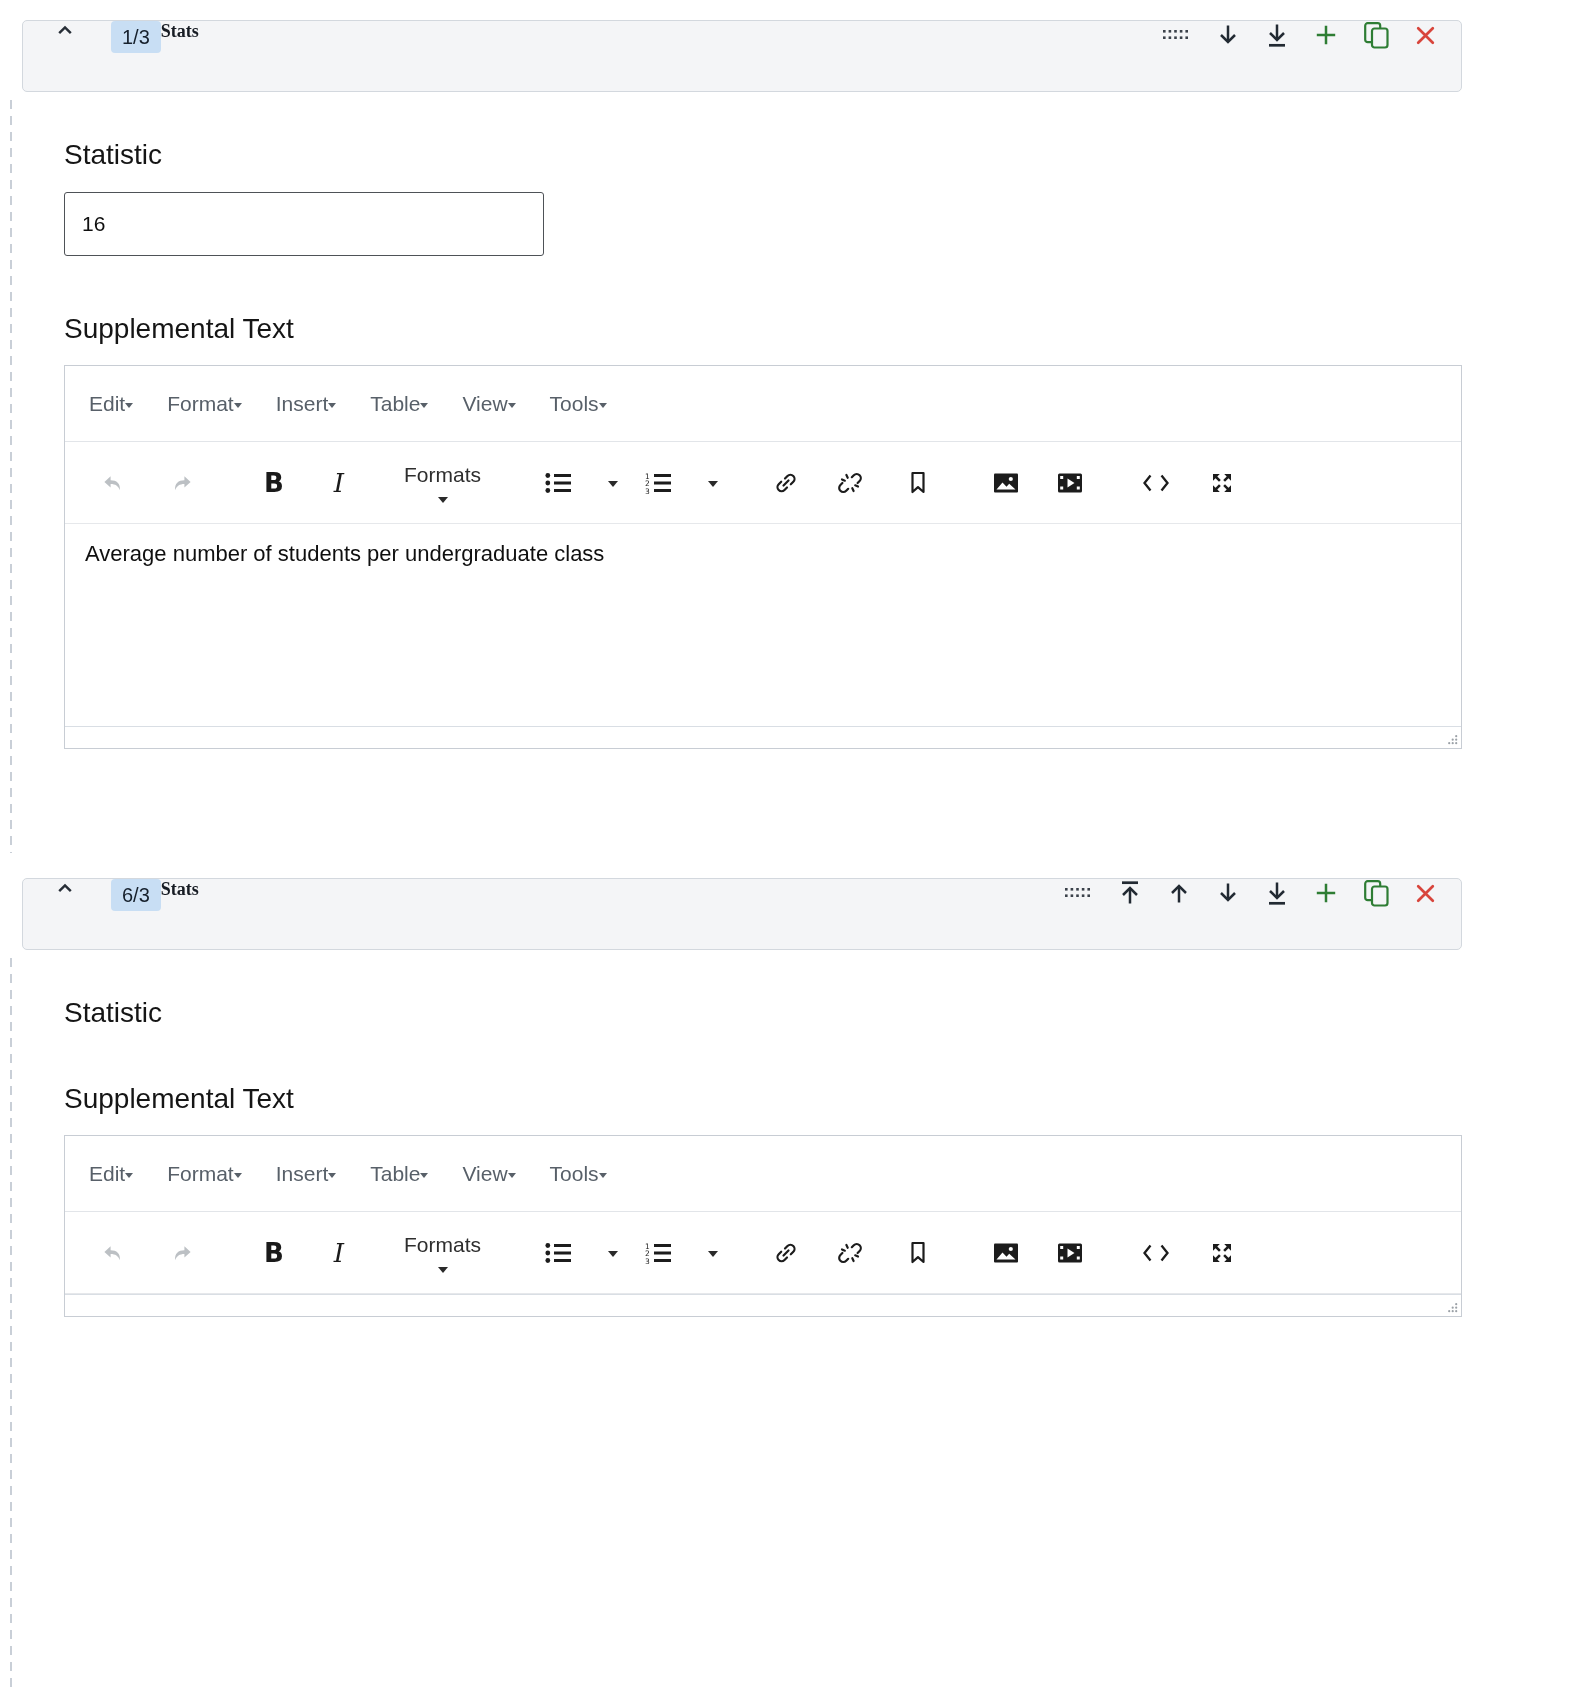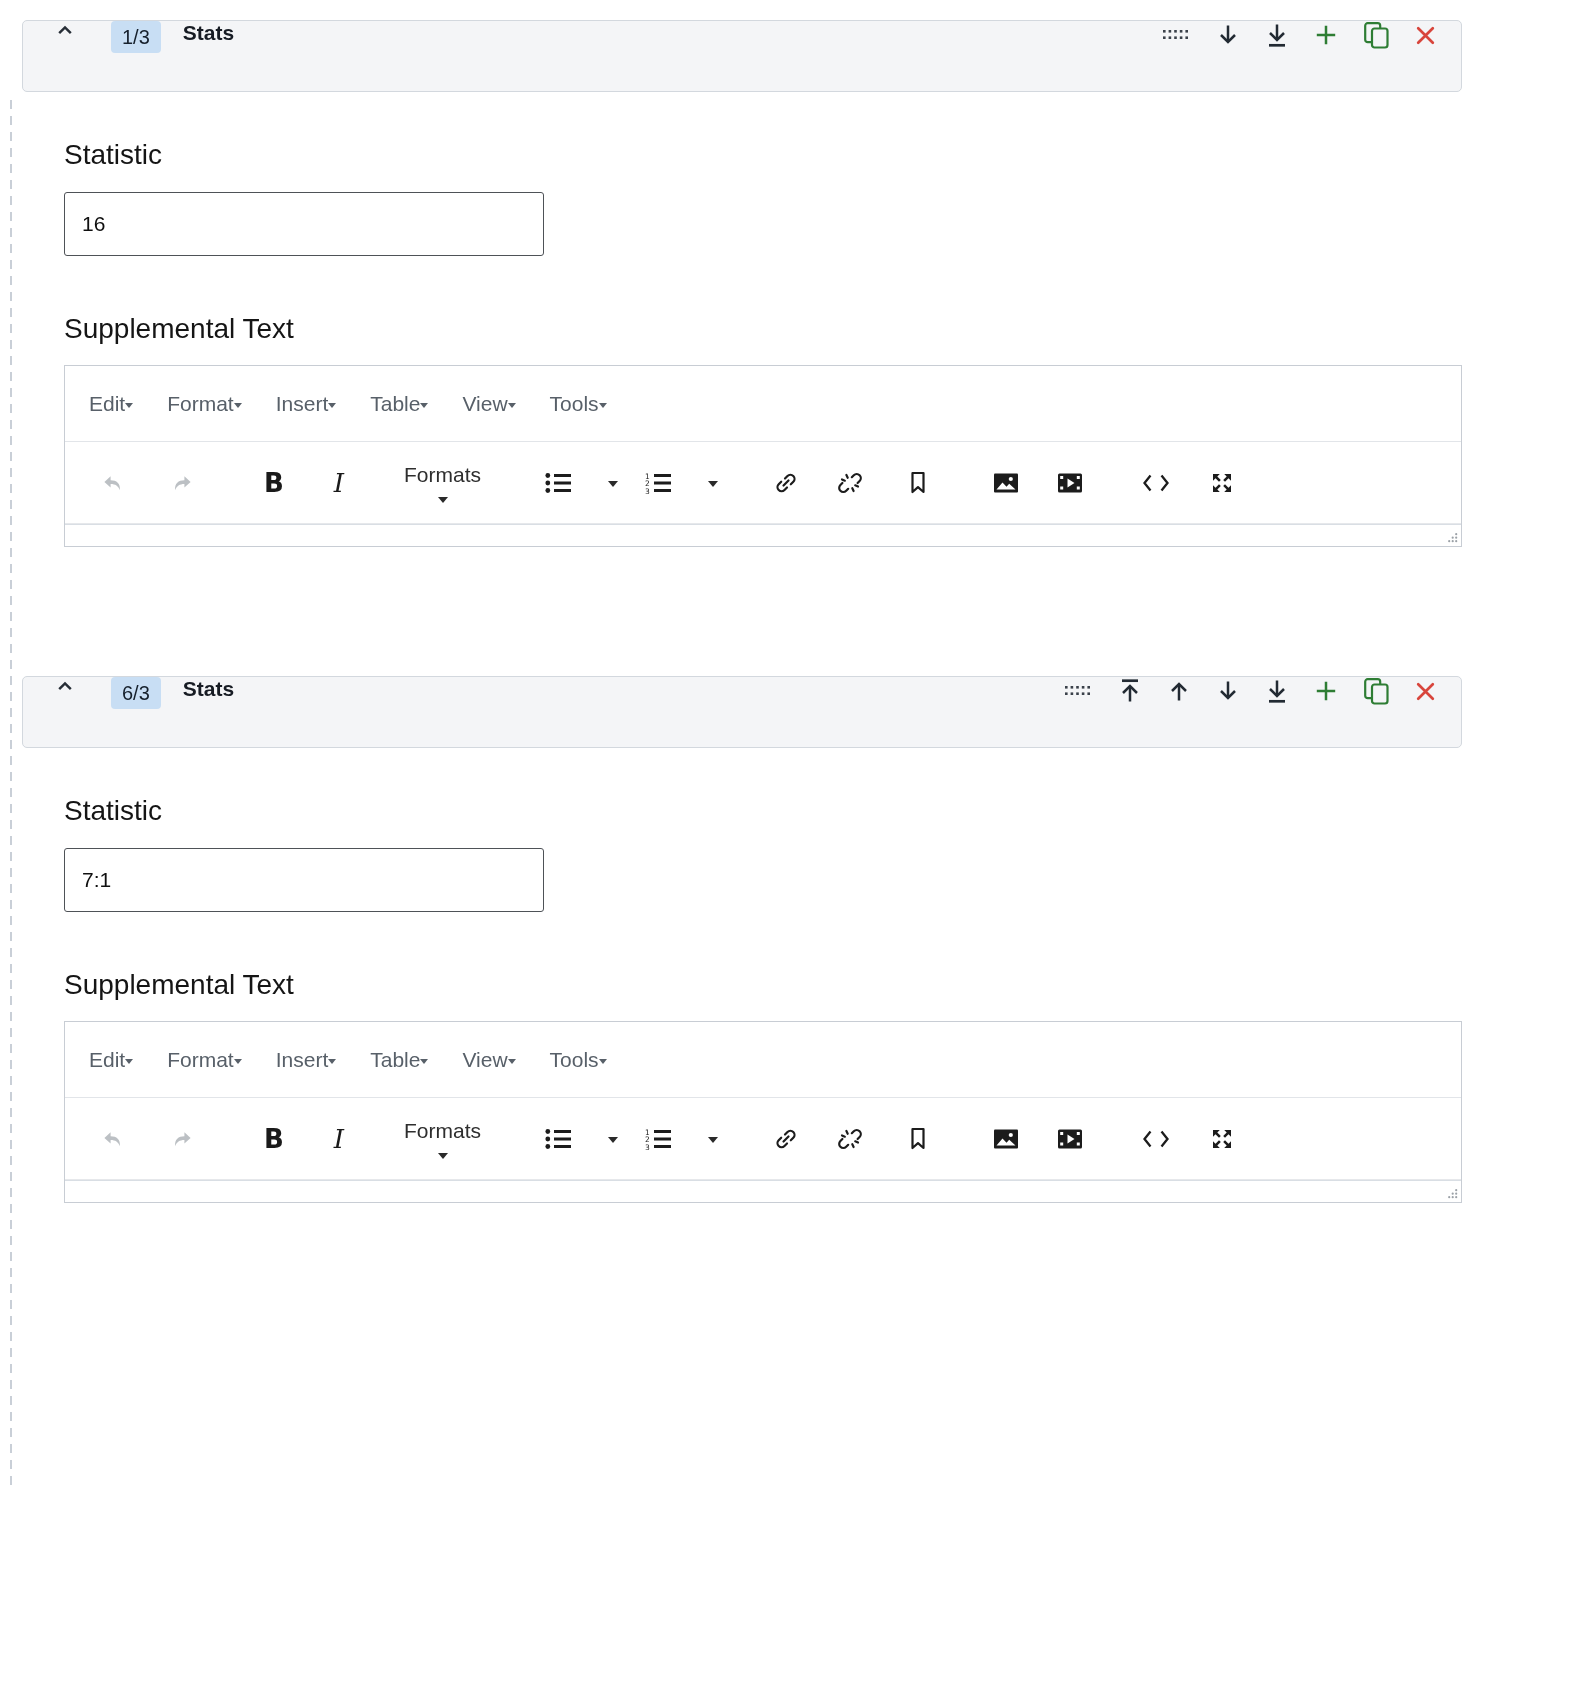--- a/index.html
+++ b/index.html
@@ -13,21 +13,21 @@
   .guide{position:absolute;left:-12px;top:80px;width:2px;
     background:repeating-linear-gradient(to bottom,#c9cfd7 0 9px,transparent 9px 16px);}
   .guide.g1{height:753px;}
   .guide.g2{height:734px;}
 
   .phead{display:flex;align-items:flex-start;height:72px;box-sizing:border-box;
     background:#f4f5f7;border:1px solid #d3d8de;border-radius:5px;padding:0 26px 0 0;}
   .collapse-btn{background:none;border:none;padding:4px;margin-left:30px;cursor:pointer;display:flex;align-items:center;}
   .badge{margin-left:34px;background:#c8def4;border-radius:4px;padding:4px 11px;
     font-size:20px;color:#16202c;line-height:24px;}
-  .ptitle{margin-left:22px;font-size:21px;font-weight:700;color:#171c24;}
+  .ptitle{font-size:18px;font-weight:700;color:#171c24;font-family:Liberation Serif, serif;}
   .spacer{flex:1;}
   .hicons{display:flex;align-items:center;gap:27px;}
   .icon-btn{background:none;border:none;padding:0;cursor:pointer;display:flex;align-items:center;justify-content:center;height:28px;}
 
   .pbody{padding-left:42px;}
   .field-label{margin-top:50px;font-size:28px;color:#151515;line-height:26px;}
   .field-label.supp{margin-top:60px;}
   .stat-input{display:block;margin-top:24px;width:480px;height:64px;box-sizing:border-box;
     border:1px solid #4e5257;border-radius:3px;font-size:21px;padding:12px 17px;color:#101010;
     background:#fff;font-family:"Liberation Sans","DejaVu Sans",sans-serif;}
@@ -313,20 +313,21 @@
             <svg width="28" height="20">
               <use href="#s-code"></use>
             </svg>
           </button>
         <button class="tbtn ml32">
             <svg width="24" height="24">
               <use href="#s-fullscreen"></use>
             </svg>
           </button>
       </div>
+      <div class="content-area">Average number of students per undergraduate class</div>
       <div class="statusbar">
         <button class="grip">
             <svg width="11" height="11">
               <use href="#s-grip"></use>
             </svg>
           </button>
       </div>
     </div>
   </div>
 </section>
@@ -381,21 +382,20 @@
       <button class="icon-btn">
           <svg width="19" height="19">
             <use href="#s-close"></use>
           </svg>
         </button>
     </div>
   </header>
 
   <div class="pbody">
     <div class="field-label">Statistic</div>
-    <input class="stat-input" type="text" value="7:1" style="">
 
     <div class="field-label supp">Supplemental Text</div>
 
     <div class="editor">
       <div class="menubar">
         <button class="menu-item">
             <span>Edit</span>
             <span class="mcaret"></span>
           </button>
         <button class="menu-item">

